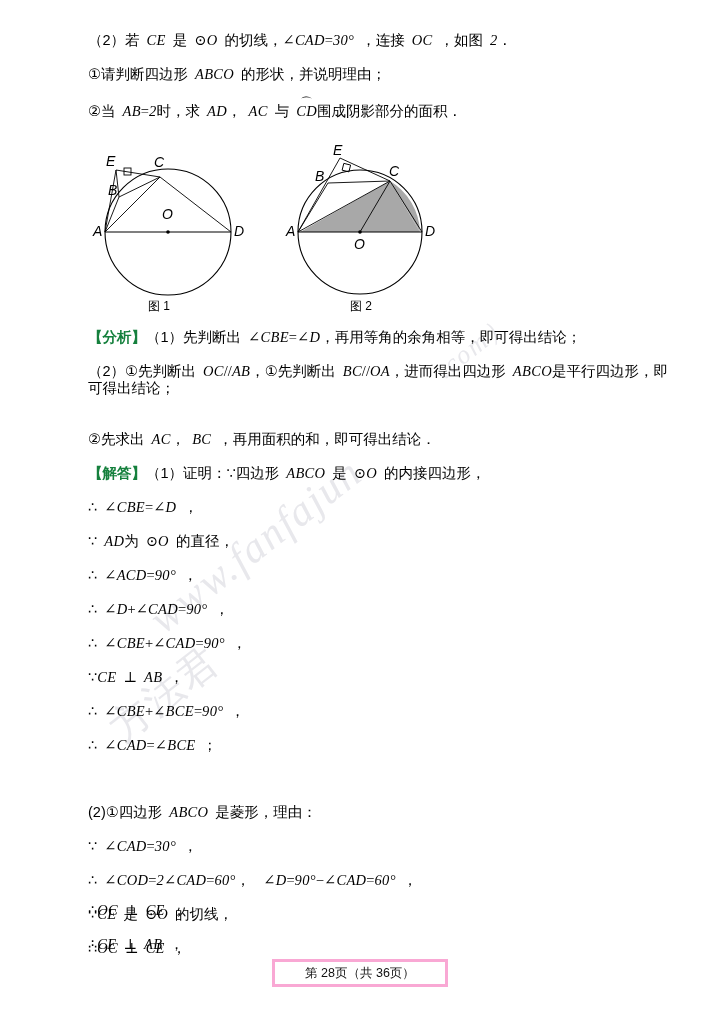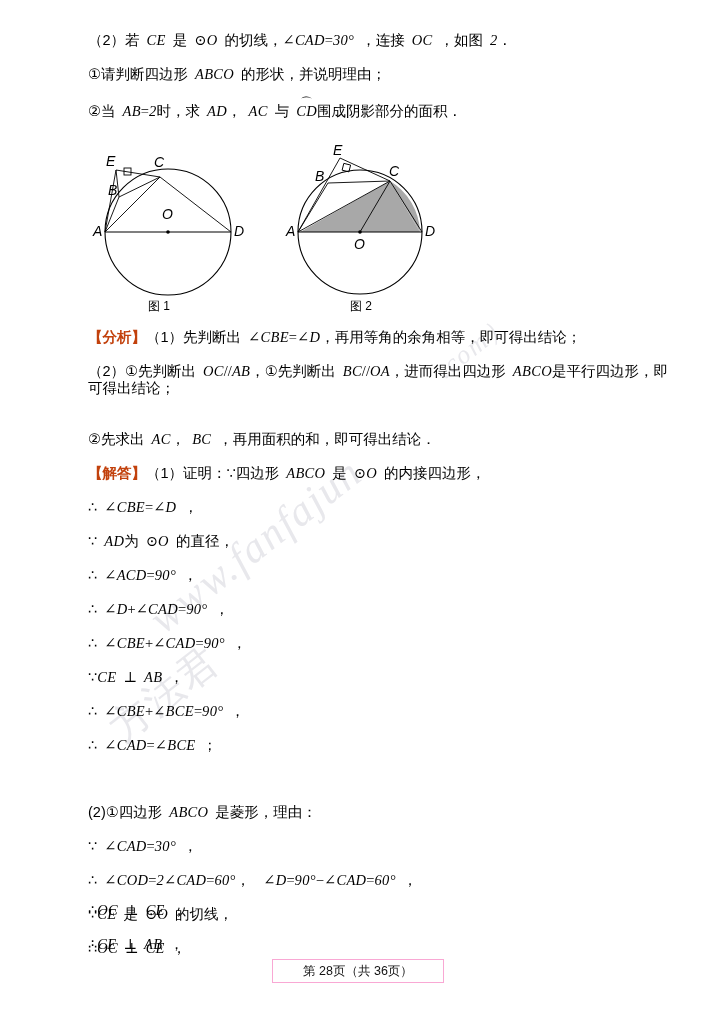--- a/index.html
+++ b/index.html
@@ -75,21 +75,21 @@
     font-family: "Liberation Serif", "DejaVu Serif", serif;
     font-style: italic;
     font-size: 14.5px;
     letter-spacing: 0.3px;
   }
   .op {
     font-family: "Liberation Serif", "DejaVu Serif", serif;
     font-style: normal;
   }
   .lbl {
-    color: #c2410c;
+    color: #15803d;
     font-weight: bold;
     font-family: "Liberation Sans", "DejaVu Sans", sans-serif;
   }
   .sp { display: inline-block; width: 7px; }
   .spw { display: inline-block; width: 13px; }
   .arcwrap {
     display: inline-block;
     position: relative;
     padding-top: 1px;
   }
@@ -120,21 +120,21 @@
     white-space: nowrap;
   }
 
   
   #footer {
     position: absolute;
     left: 272px;
     top: 959px;
     width: 170px;
     height: 22px;
-    border: 1px solid #f9a8d4;
+    border: 3px solid #f9a8d4;
     background: #ffffff;
     z-index: 20;
     display: flex;
     align-items: center;
     justify-content: center;
   }
   #footer-text {
     font-size: 12.5px;
     color: #111;
     font-family: "Liberation Sans", "DejaVu Sans", sans-serif;

